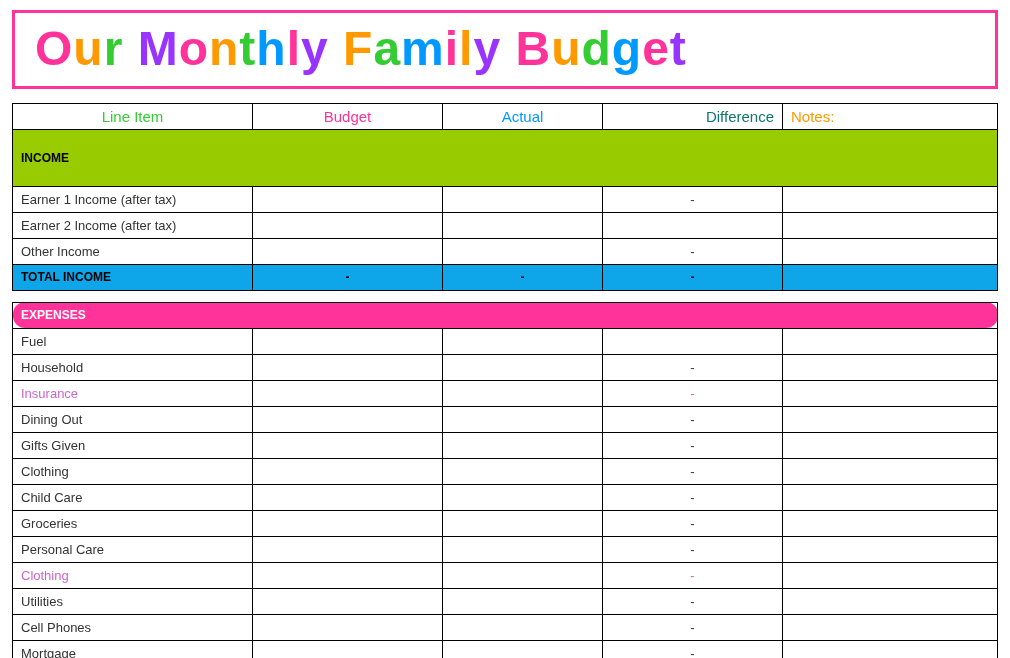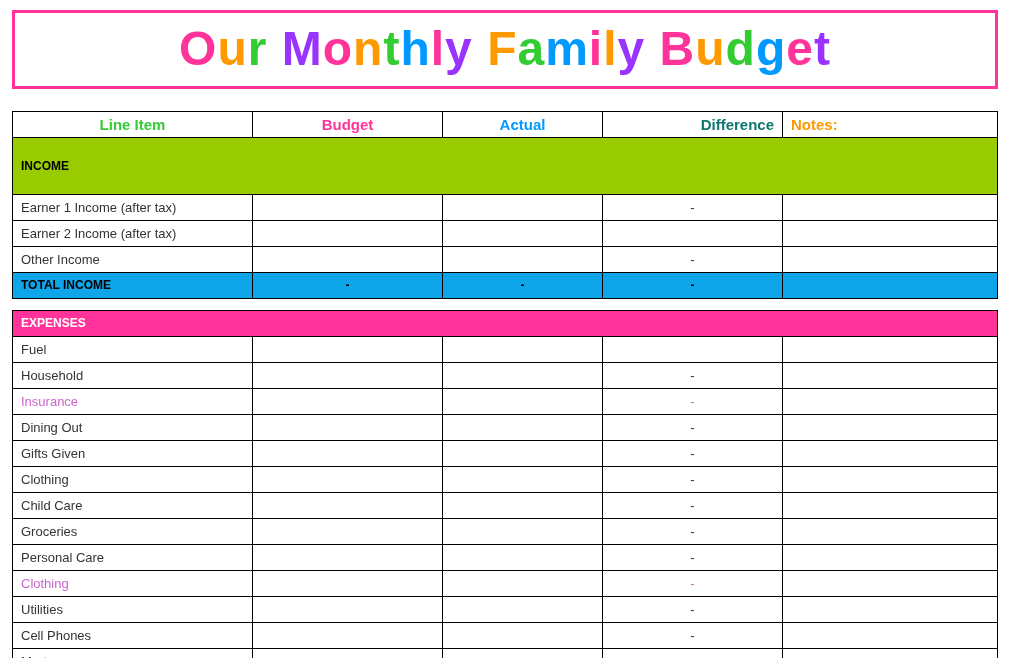--- a/index.html
+++ b/index.html
@@ -13,22 +13,22 @@
     .page {
       width: 1010px;
       padding: 10px 12px;
       background: #fff;
     }
 
     
     .title-box {
       border: 3px solid #ff3399;
       padding: 10px 20px;
-      margin-bottom: 22px;
-      text-align: center;
+      margin-bottom: 14px;
+      text-align: left;
       background: #fff;
     }
     .title-text {
       font-size: 48px;
       font-weight: bold;
       letter-spacing: 1px;
       line-height: 1.1;
     }
     .t-o { color: #ff3399; }
     .t-u { color: #ff9900; }
@@ -63,21 +63,21 @@
     .budget-table th, .budget-table td {
       border: 1px solid #000;
       padding: 4px 8px;
       height: 26px;
     }
 
     
     .header-row th {
       background: #fff;
       font-size: 15px;
-      font-weight: bold;
+      font-weight: normal;
       border: 1px solid #000;
     }
     .col-lineitem { width: 240px; }
     .col-budget { width: 190px; }
     .col-actual { width: 160px; }
     .col-difference { width: 180px; }
     .col-notes { width: auto; }
 
     .hdr-lineitem { color: #33cc33; text-align: center; }
     .hdr-budget { color: #ff3399; text-align: center; }
@@ -94,20 +94,21 @@
       text-transform: uppercase;
       padding: 21px 8px;
     }
     .section-expenses td {
       background: #ff3399;
       color: #fff;
       font-weight: bold;
       font-size: 12px;
       text-transform: uppercase;
       padding: 4px 8px;
+      border-radius: 12px;
     }
 
     
     .total-row td {
       background: #0ea5e9;
       color: #000;
       font-weight: bold;
       font-size: 12px;
       text-transform: uppercase;
     }

